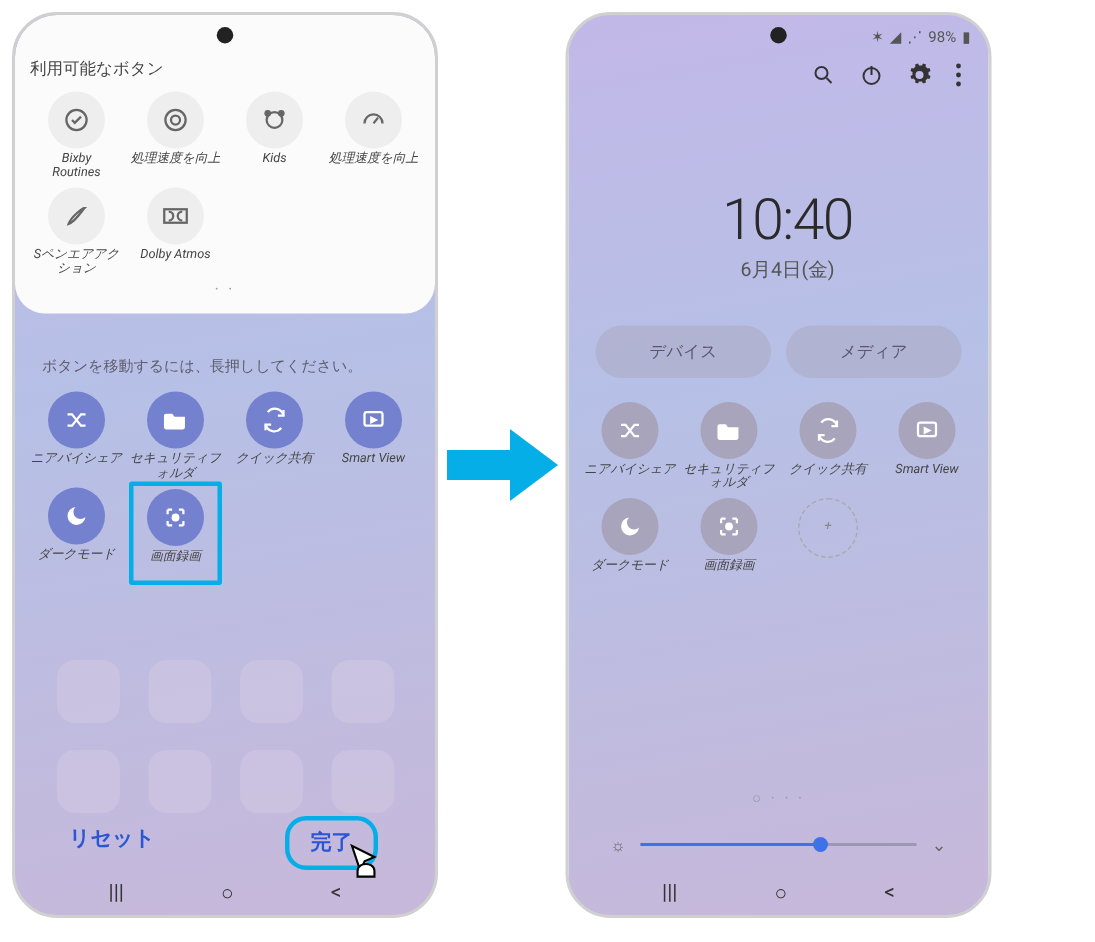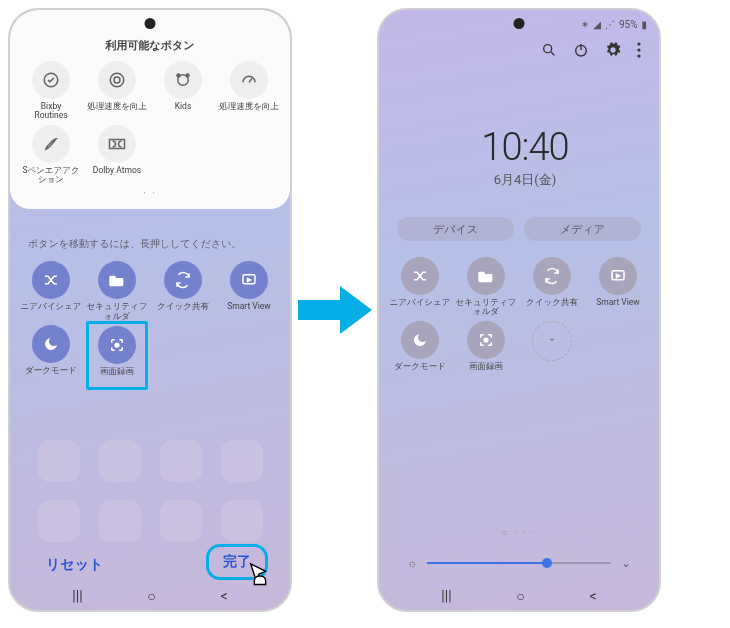--- a/index.html
+++ b/index.html
@@ -49,39 +49,38 @@
   }
   
   .top-panel {
     background: #fbfbfb;
     border-radius: 28px 28px 20px 20px;
     padding: 28px 10px 10px 10px;
     position: relative;
     z-index: 5;
   }
   .title {
-    text-align: center;
     font-size: 11px;
     color: #444;
     margin-bottom: 8px;
-    font-weight: bold;
   }
   .grid4 {
     display: grid;
     grid-template-columns: repeat(4, 1fr);
     text-align: center;
     gap: 4px;
   }
   .qt-btn {
     display: flex;
     flex-direction: column;
     align-items: center;
     font-size: 9px;
     color: #444;
     line-height: 1.1;
+    font-style: italic;
   }
   .qt-circle {
     width: 38px;
     height: 38px;
     border-radius: 50%;
     background: #eee;
     display: flex;
     align-items: center;
     justify-content: center;
     margin-bottom: 3px;
@@ -113,26 +112,25 @@
   .highlight-box {
     border: 3px solid #06aee8;
     border-radius: 2px;
     padding: 2px;
     margin-top: -4px;
   }
   .bottom-bar {
     position: absolute;
     bottom: 30px;
     left: 0;
-    right: 0;
+    right: 16px;
     display: flex;
     justify-content: space-between;
     padding: 0 22px;
     z-index: 20;
-    align-items: flex-end;
   }
   .txt-btn, .txt-btn-box {
     font-size: 14px;
     font-weight: 600;
     color: #2a55d4;
     padding: 6px 14px;
   }
   .txt-btn-box {
     border: 3px solid #06aee8;
     border-radius: 14px;
@@ -202,21 +200,21 @@
     color: #555;
     margin-top: 2px;
   }
   .big-pills {
     display: flex;
     gap: 10px;
     margin: 28px 18px 0;
   }
   .big-pill {
     flex: 1;
-    height: 24px;
+    height: 35px;
     border-radius: 20px;
     background: rgba(170,165,188,.45);
     display: flex;
     align-items: center;
     justify-content: center;
     font-size: 11px;
     color: #5a576b;
   }
   .plus-circle {
     width: 38px;
@@ -428,21 +426,21 @@
     </svg>
 </div>
 
 <div class="phone">
   <div class="camera"></div>
 
   <div class="status-bar">
     <span>✶</span>
     <span>◢</span>
     <span>⋰</span>
-    <span>95%</span>
+    <span>98%</span>
     <span>▮</span>
   </div>
 
   <div class="toolbar">
     <span><svg width="16" height="16" viewBox="0 0 24 24" fill="none" stroke="currentColor" stroke-width="2">
           <circle cx="10" cy="10" r="6"></circle>
           <line x1="20" y1="20" x2="15" y2="15"></line>
         </svg></span>
     <span><svg width="16" height="16" viewBox="0 0 24 24" fill="none" stroke="currentColor" stroke-width="2">
           <circle cx="12" cy="13" r="8"></circle>

